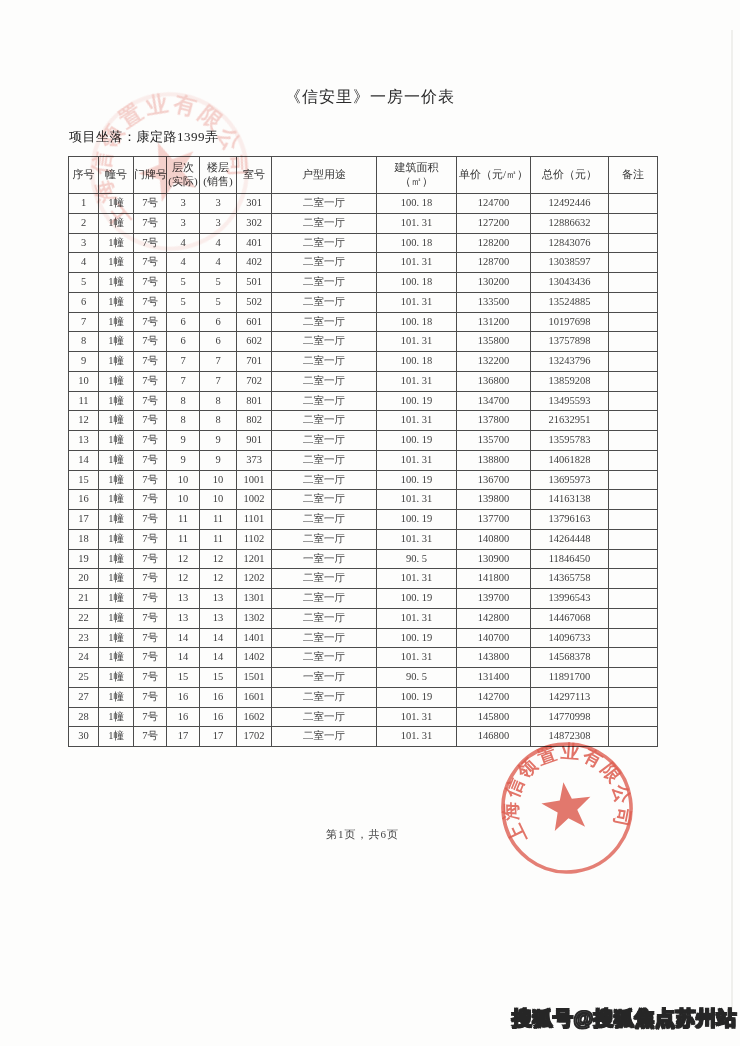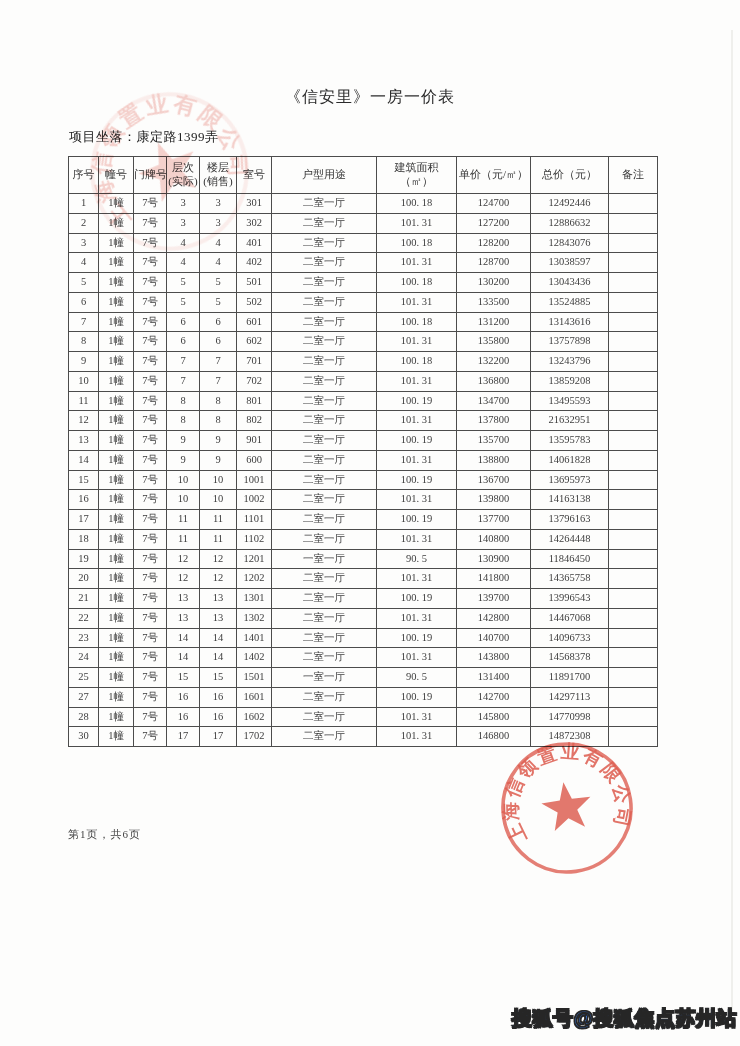--- a/index.html
+++ b/index.html
@@ -30,21 +30,21 @@
     color:#3d3d3d;overflow:hidden;white-space:nowrap;
   }
   .price-table thead th{
     height:36px;font-size:11px;font-weight:500;line-height:1.25;color:#333;
   }
   .price-table tbody tr{height:19.75px;}
   .price-table tbody td{font-size:10.5px;line-height:1;}
 
   .page-indicator{
     position:absolute;top:827px;left:68px;width:589px;
-    text-align:left;font-size:11px;color:#444;letter-spacing:1px;
+    text-align:center;font-size:11px;color:#444;letter-spacing:1px;
   }
 
   .scan-edge{
     position:absolute;left:731px;top:30px;width:2px;height:982px;
     background:#efefec;
   }
 
   .stamp{position:absolute;color:#dd5345;mix-blend-mode:multiply;}
   .stamp svg{display:block;width:100%;height:100%;}
   .stamp circle{fill:none;stroke:currentColor;stroke-width:3.6;stroke-opacity:0.8;}
@@ -60,21 +60,21 @@
   .stamp-faint{
     left:67px;top:69px;width:205px;height:205px;
     transform:rotate(-22deg);opacity:0.3;filter:blur(0.4px);
   }
   .stamp-faint circle{stroke-opacity:0.3;}
 
   .watermark{
     position:absolute;top:1005px;right:3px;
     font-family:"Liberation Sans","DejaVu Sans",sans-serif;
     font-size:20px;font-weight:700;letter-spacing:0.5px;
-    color:#3b82f6;
+    color:#737373;
     -webkit-text-stroke:1.2px #262626;
     text-shadow:1px 1px 0 #2a2a2a,-1px -1px 0 #2a2a2a,1px -1px 0 #2a2a2a,-1px 1px 0 #2a2a2a;
   }
 </style>
 </head>
 <body>
 
 <div class="page">
 
   <div class="doc-title">《信安里》一房一价表</div>
@@ -192,21 +192,21 @@
         <tr>
           <td>7</td>
           <td>1幢</td>
           <td>7号</td>
           <td>6</td>
           <td>6</td>
           <td>601</td>
           <td>二室一厅</td>
           <td>100. 18</td>
           <td>131200</td>
-          <td>13143616</td>
+          <td>10197698</td>
           <td></td>
         </tr>
         <tr>
           <td>8</td>
           <td>1幢</td>
           <td>7号</td>
           <td>6</td>
           <td>6</td>
           <td>602</td>
           <td>二室一厅</td>
@@ -279,21 +279,21 @@
           <td>135700</td>
           <td>13595783</td>
           <td></td>
         </tr>
         <tr>
           <td>14</td>
           <td>1幢</td>
           <td>7号</td>
           <td>9</td>
           <td>9</td>
-          <td>600</td>
+          <td>373</td>
           <td>二室一厅</td>
           <td>101. 31</td>
           <td>138800</td>
           <td>14061828</td>
           <td></td>
         </tr>
         <tr>
           <td>15</td>
           <td>1幢</td>
           <td>7号</td>

